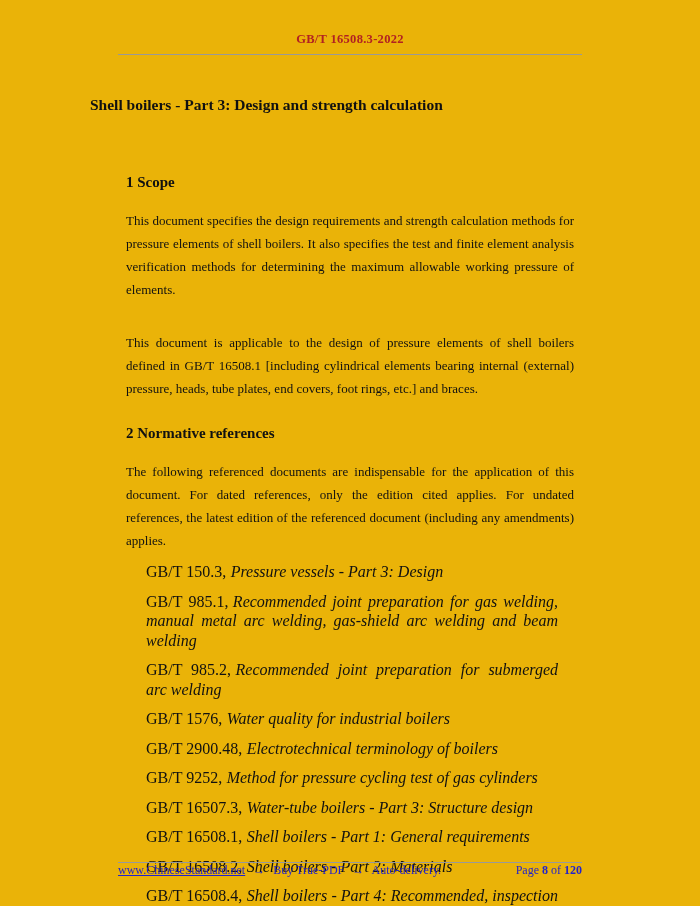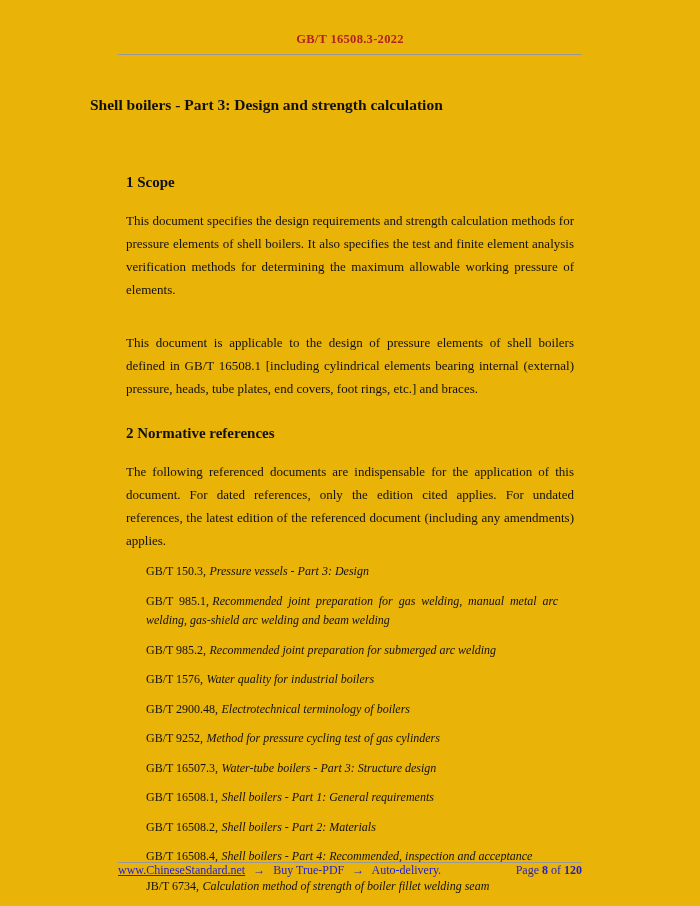--- a/index.html
+++ b/index.html
@@ -47,21 +47,21 @@
   .para {
     margin: 18px 0 0 0;
     font-size: 13px;
     line-height: 23px;
     text-align: justify;
   }
   .para + .para { margin-top: 30px; }
   .ref-list { margin-top: 6px; }
   .ref {
     margin: 10px 16px 0 20px;
-    font-size: 12px;
+    font-size: 16px;
     line-height: 19.5px;
     text-align: justify;
   }
   .ref .ref-title { font-style: italic; margin-left: 0.28em; }
   .doc-footer {
     position: absolute;
     left: 118px;
     right: 118px;
     bottom: 28px;
     border-top: 1px solid var(--rule-gray, #999);

